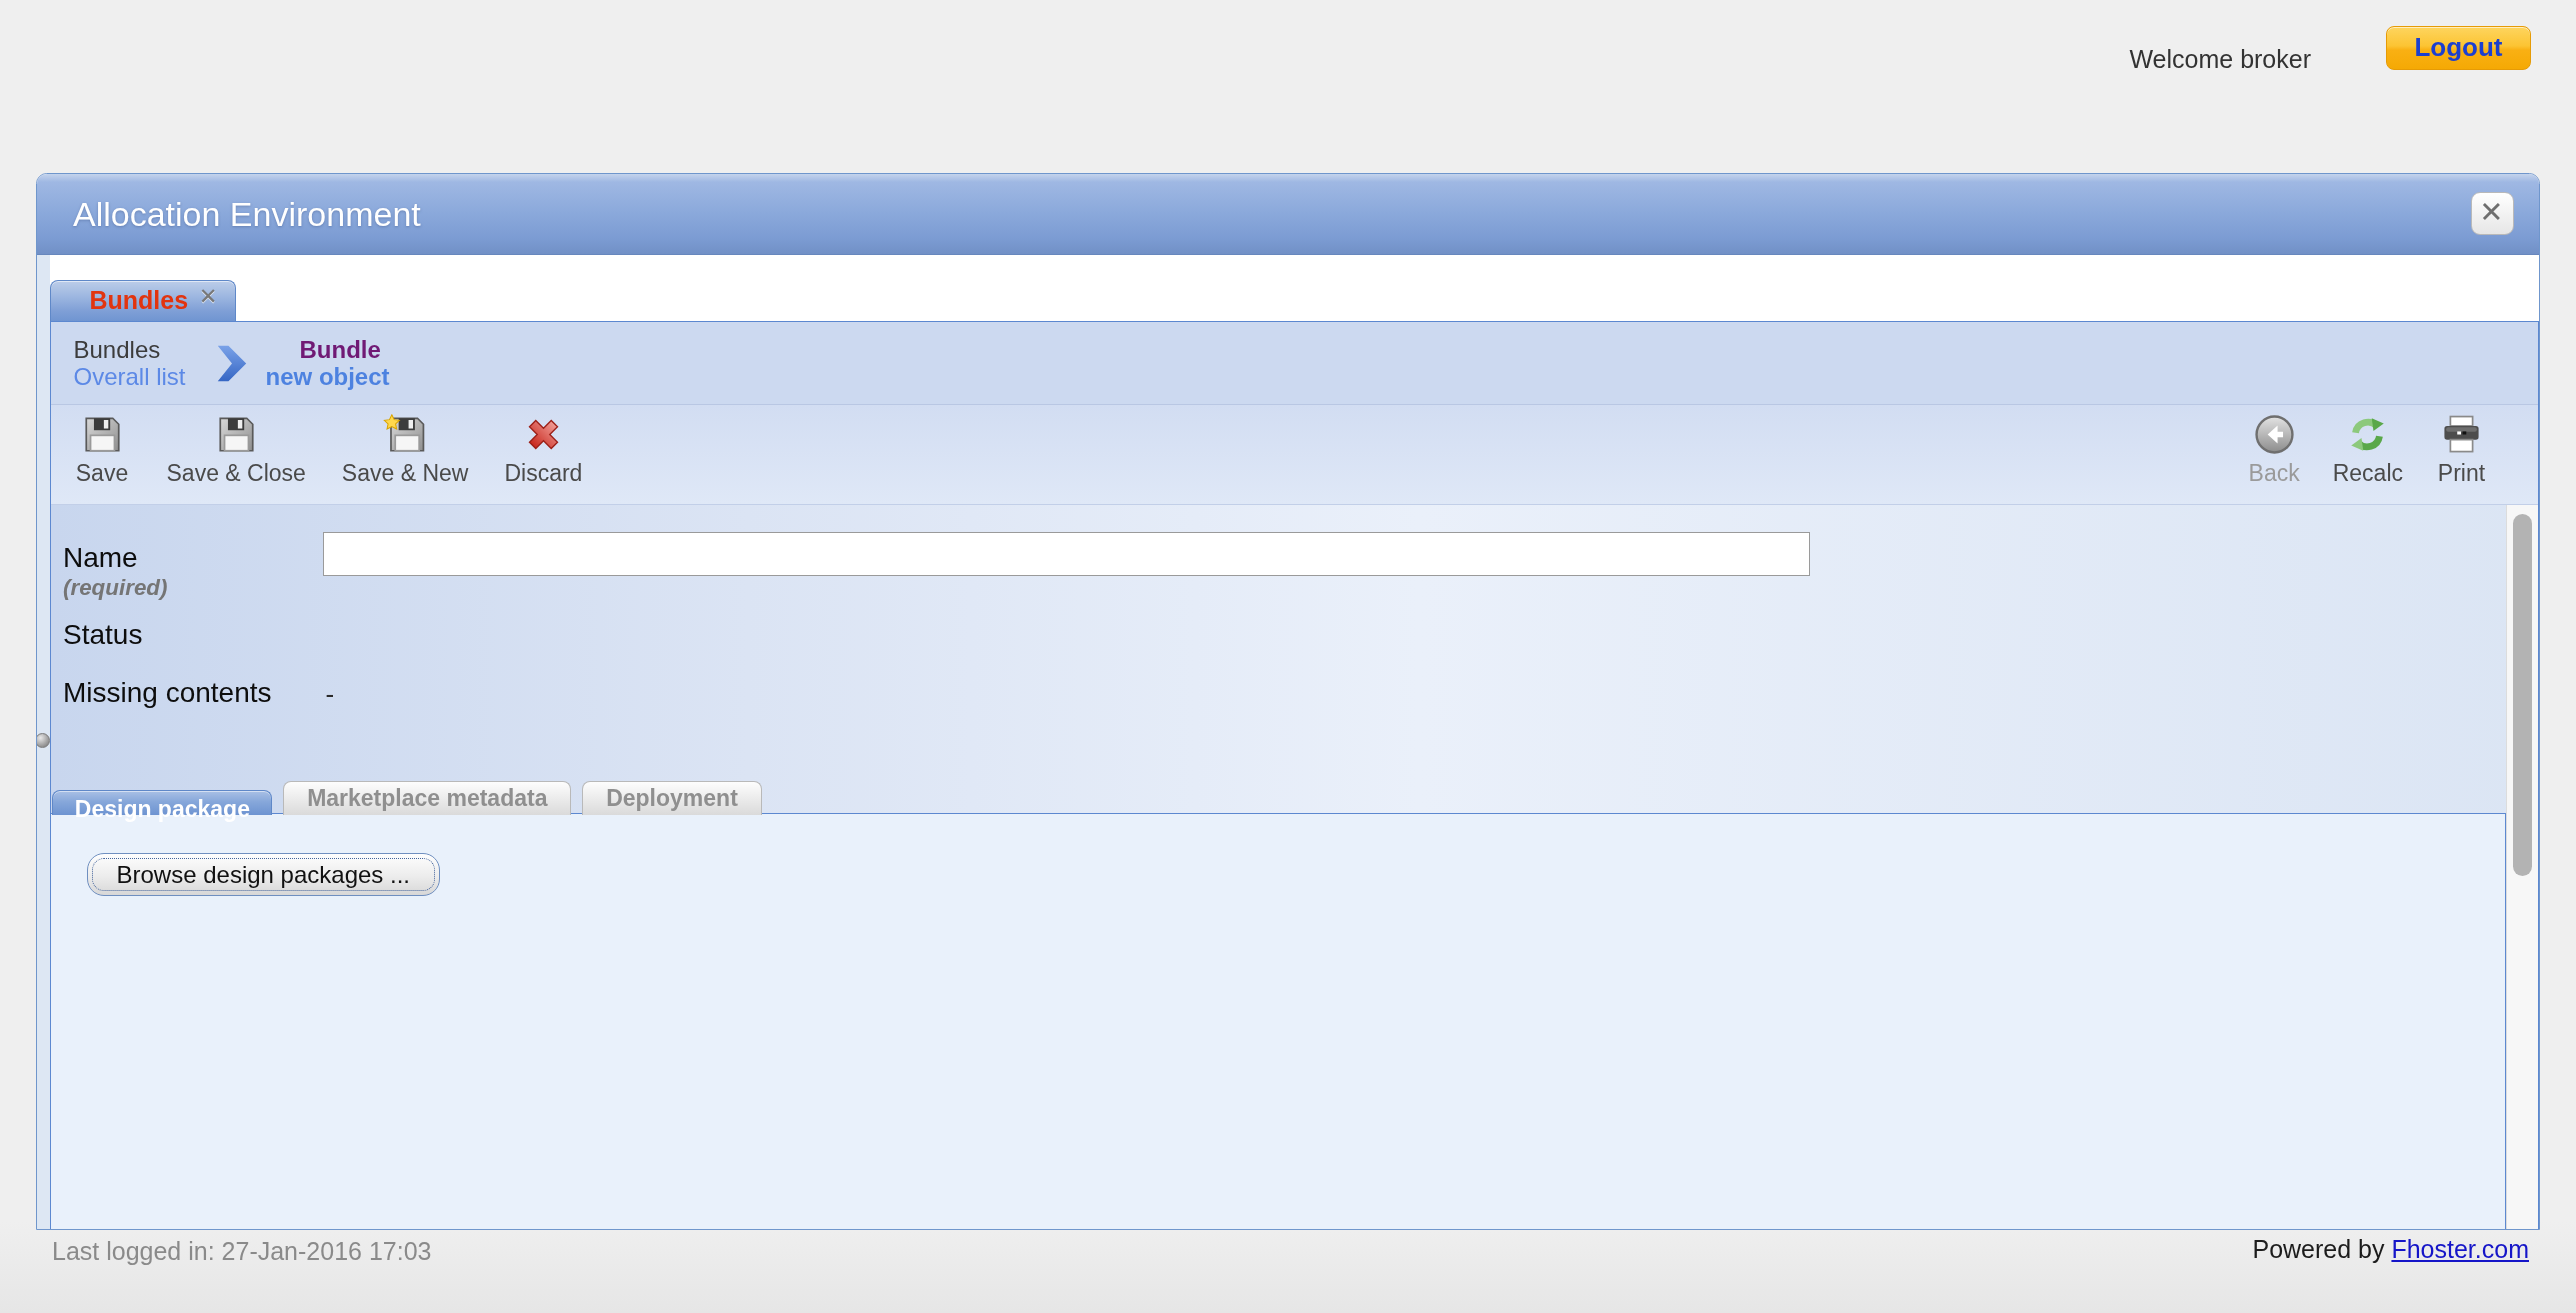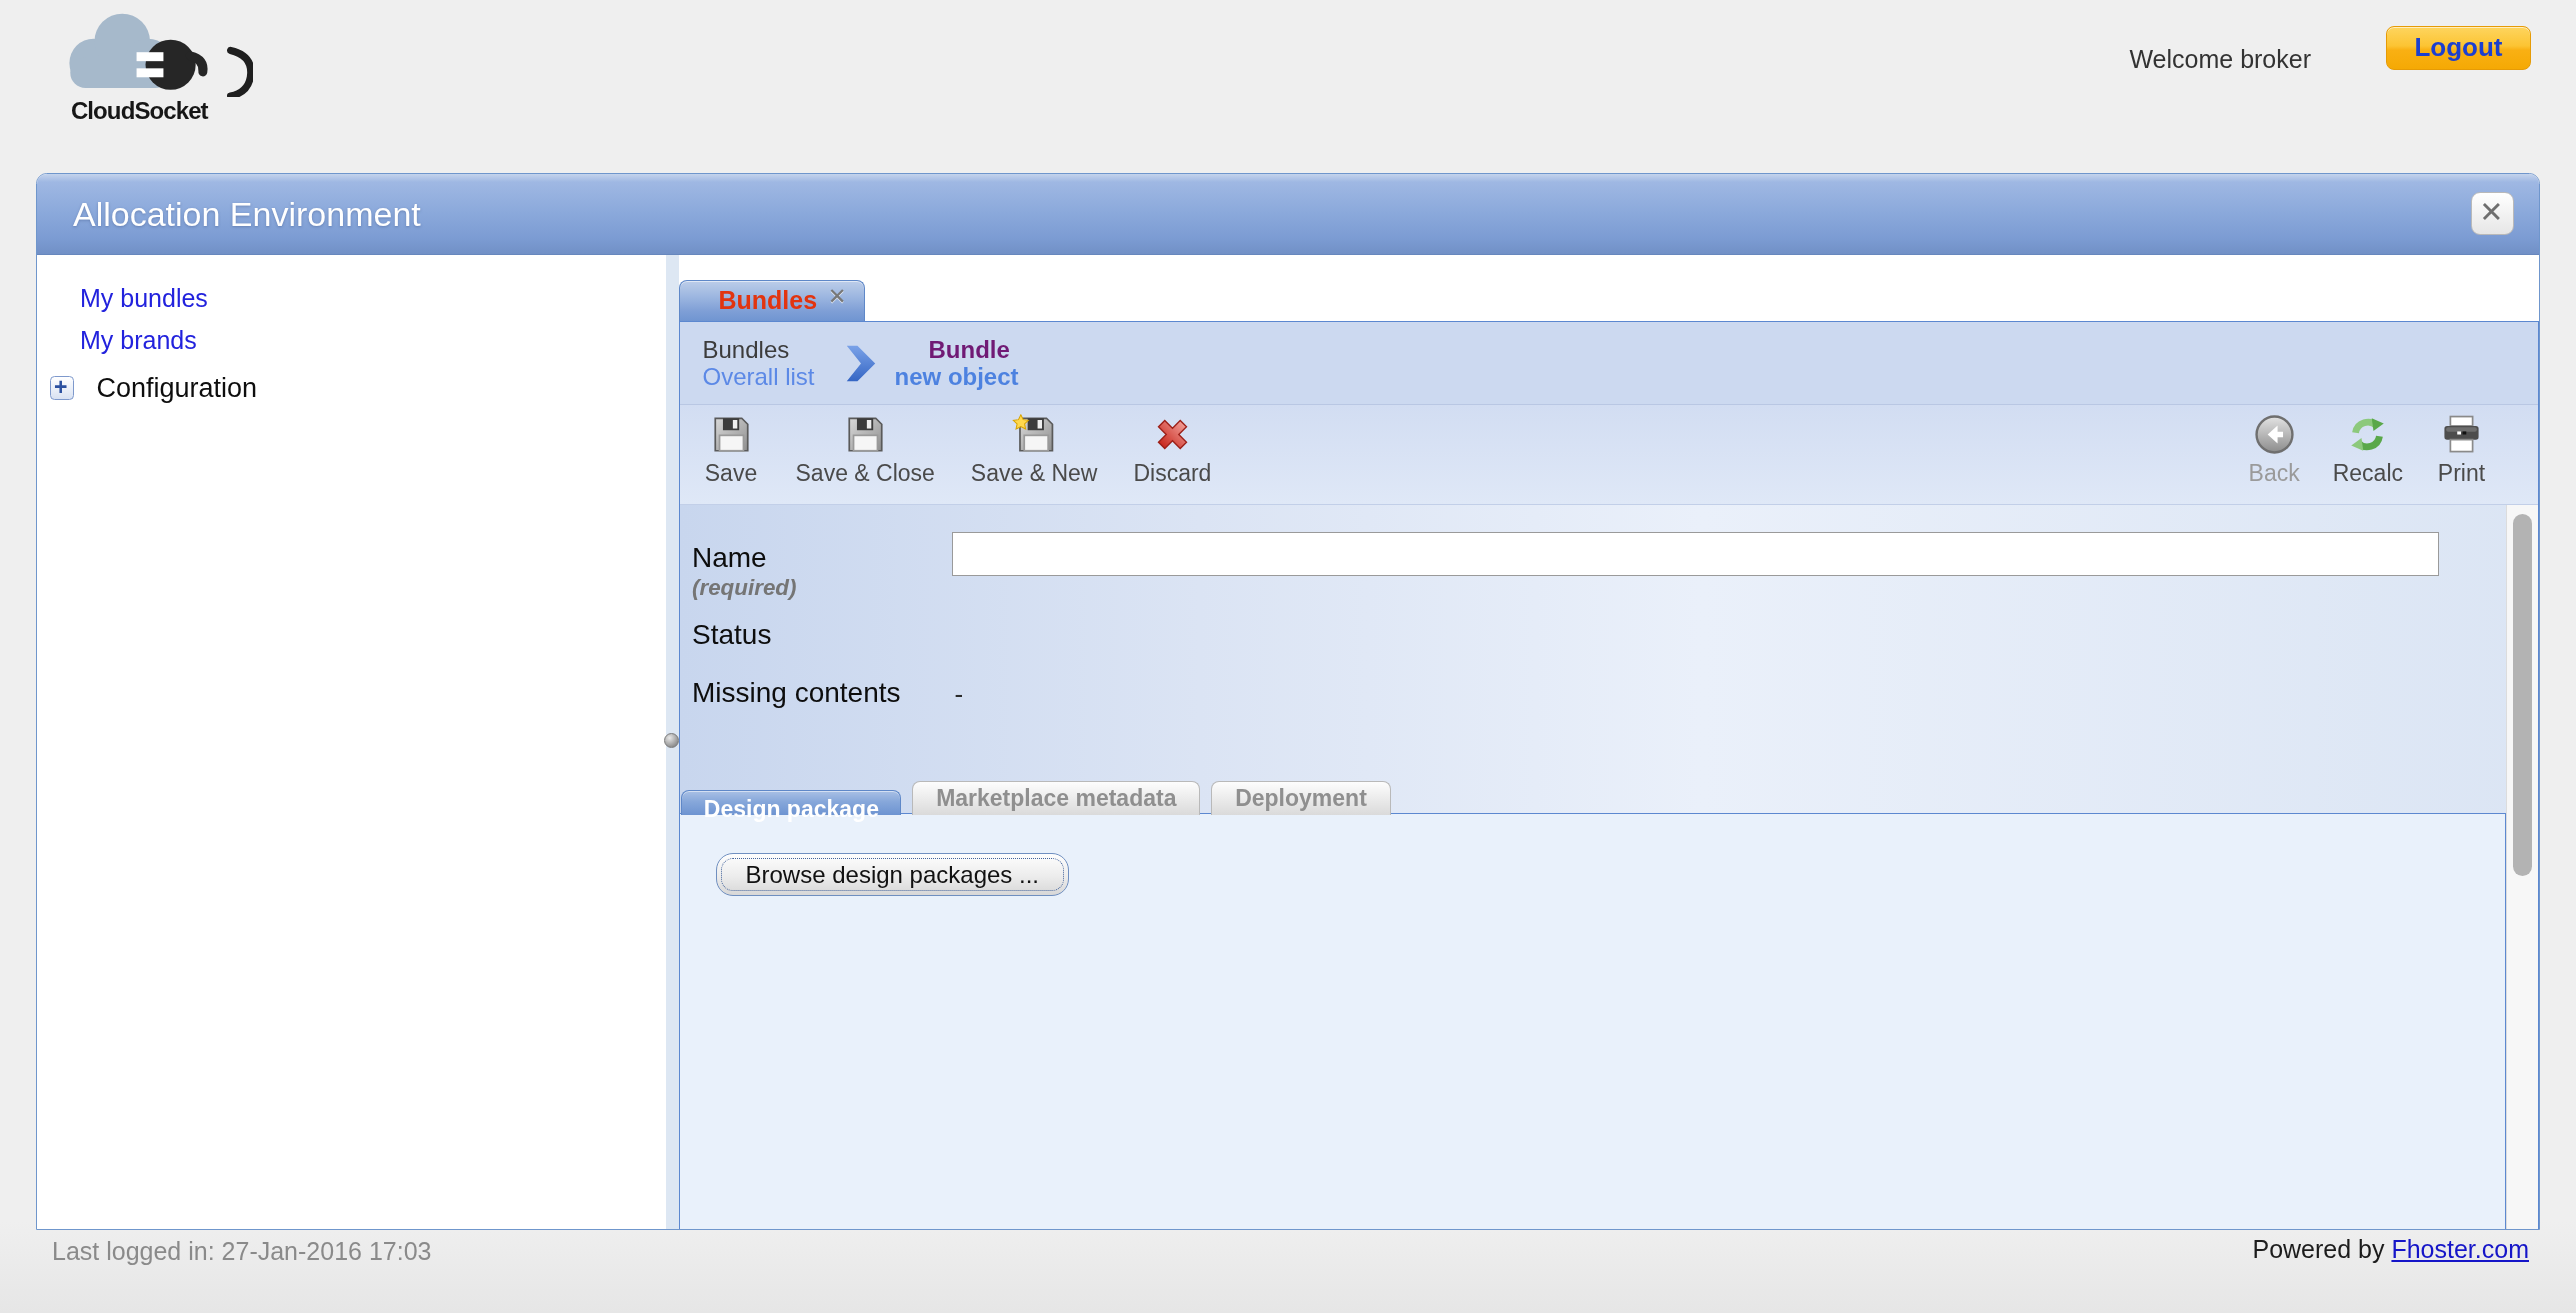--- a/index.html
+++ b/index.html
@@ -122,55 +122,32 @@
   .footer-last-login { position:absolute; left:52px; top:1237px; font-size:25px; color:#8a8a8a; }
   .footer-powered { position:absolute; right:47px; top:1235px; font-size:25px; color:#1c1c1c; }
   .footer-powered a { color:#1515c8; text-decoration:underline; cursor:pointer; }
 </style>
 </head>
 <body>
 
 <div id="app">
 
   <div class="top-header">
-    <div class="logo-wrap">
-      <svg class="logo-svg" width="206" height="86" viewBox="0 0 230 96">
-        <defs></defs>
-        <path d="M205 44 q26 6 22 30 q-3 17 -22 21" stroke="#1f1f1f" stroke-width="8" fill="none" stroke-linecap="round"></path>
-        <circle cx="52" cy="58" r="27" fill="#a6b9cb"></circle>
-        <circle cx="84" cy="34" r="31" fill="#a6b9cb"></circle>
-        <circle cx="113" cy="58" r="27" fill="#a6b9cb"></circle>
-        <rect x="26" y="52" width="112" height="34" rx="17" fill="#a6b9cb"></rect>
-        <circle cx="138" cy="60" r="28" fill="#262626"></circle>
-        <rect x="100" y="46" width="30" height="10" fill="#ffffff"></rect>
-        <rect x="100" y="64" width="30" height="10" fill="#ffffff"></rect>
-        <path d="M160 50 q16 4 14 18" stroke="#262626" stroke-width="10" fill="none" stroke-linecap="round"></path>
-      </svg>
-      <div class="logo-text">CloudSocket</div>
-    </div>
     <div class="welcome">Welcome broker</div>
     <div class="logout-btn">Logout</div>
   </div>
 
   <div class="main-panel">
     <div class="panel-header">
       <div class="panel-title">Allocation Environment</div>
       <div class="panel-close"></div>
     </div>
 
     <div class="panel-body">
 
-      <div class="sidebar">
-        <a class="side-link">My bundles</a>
-        <a class="side-link">My brands</a>
-        <div class="side-config">
-          <span class="config-plus"></span>
-          <span class="config-label">Configuration</span>
-        </div>
-      </div>
 
       <div class="splitter">
         <div class="splitter-handle"></div>
       </div>
 
       <div class="content">
 
         <div class="tab-strip">
           <div class="main-tab">
             <span class="main-tab-label">Bundles</span>

